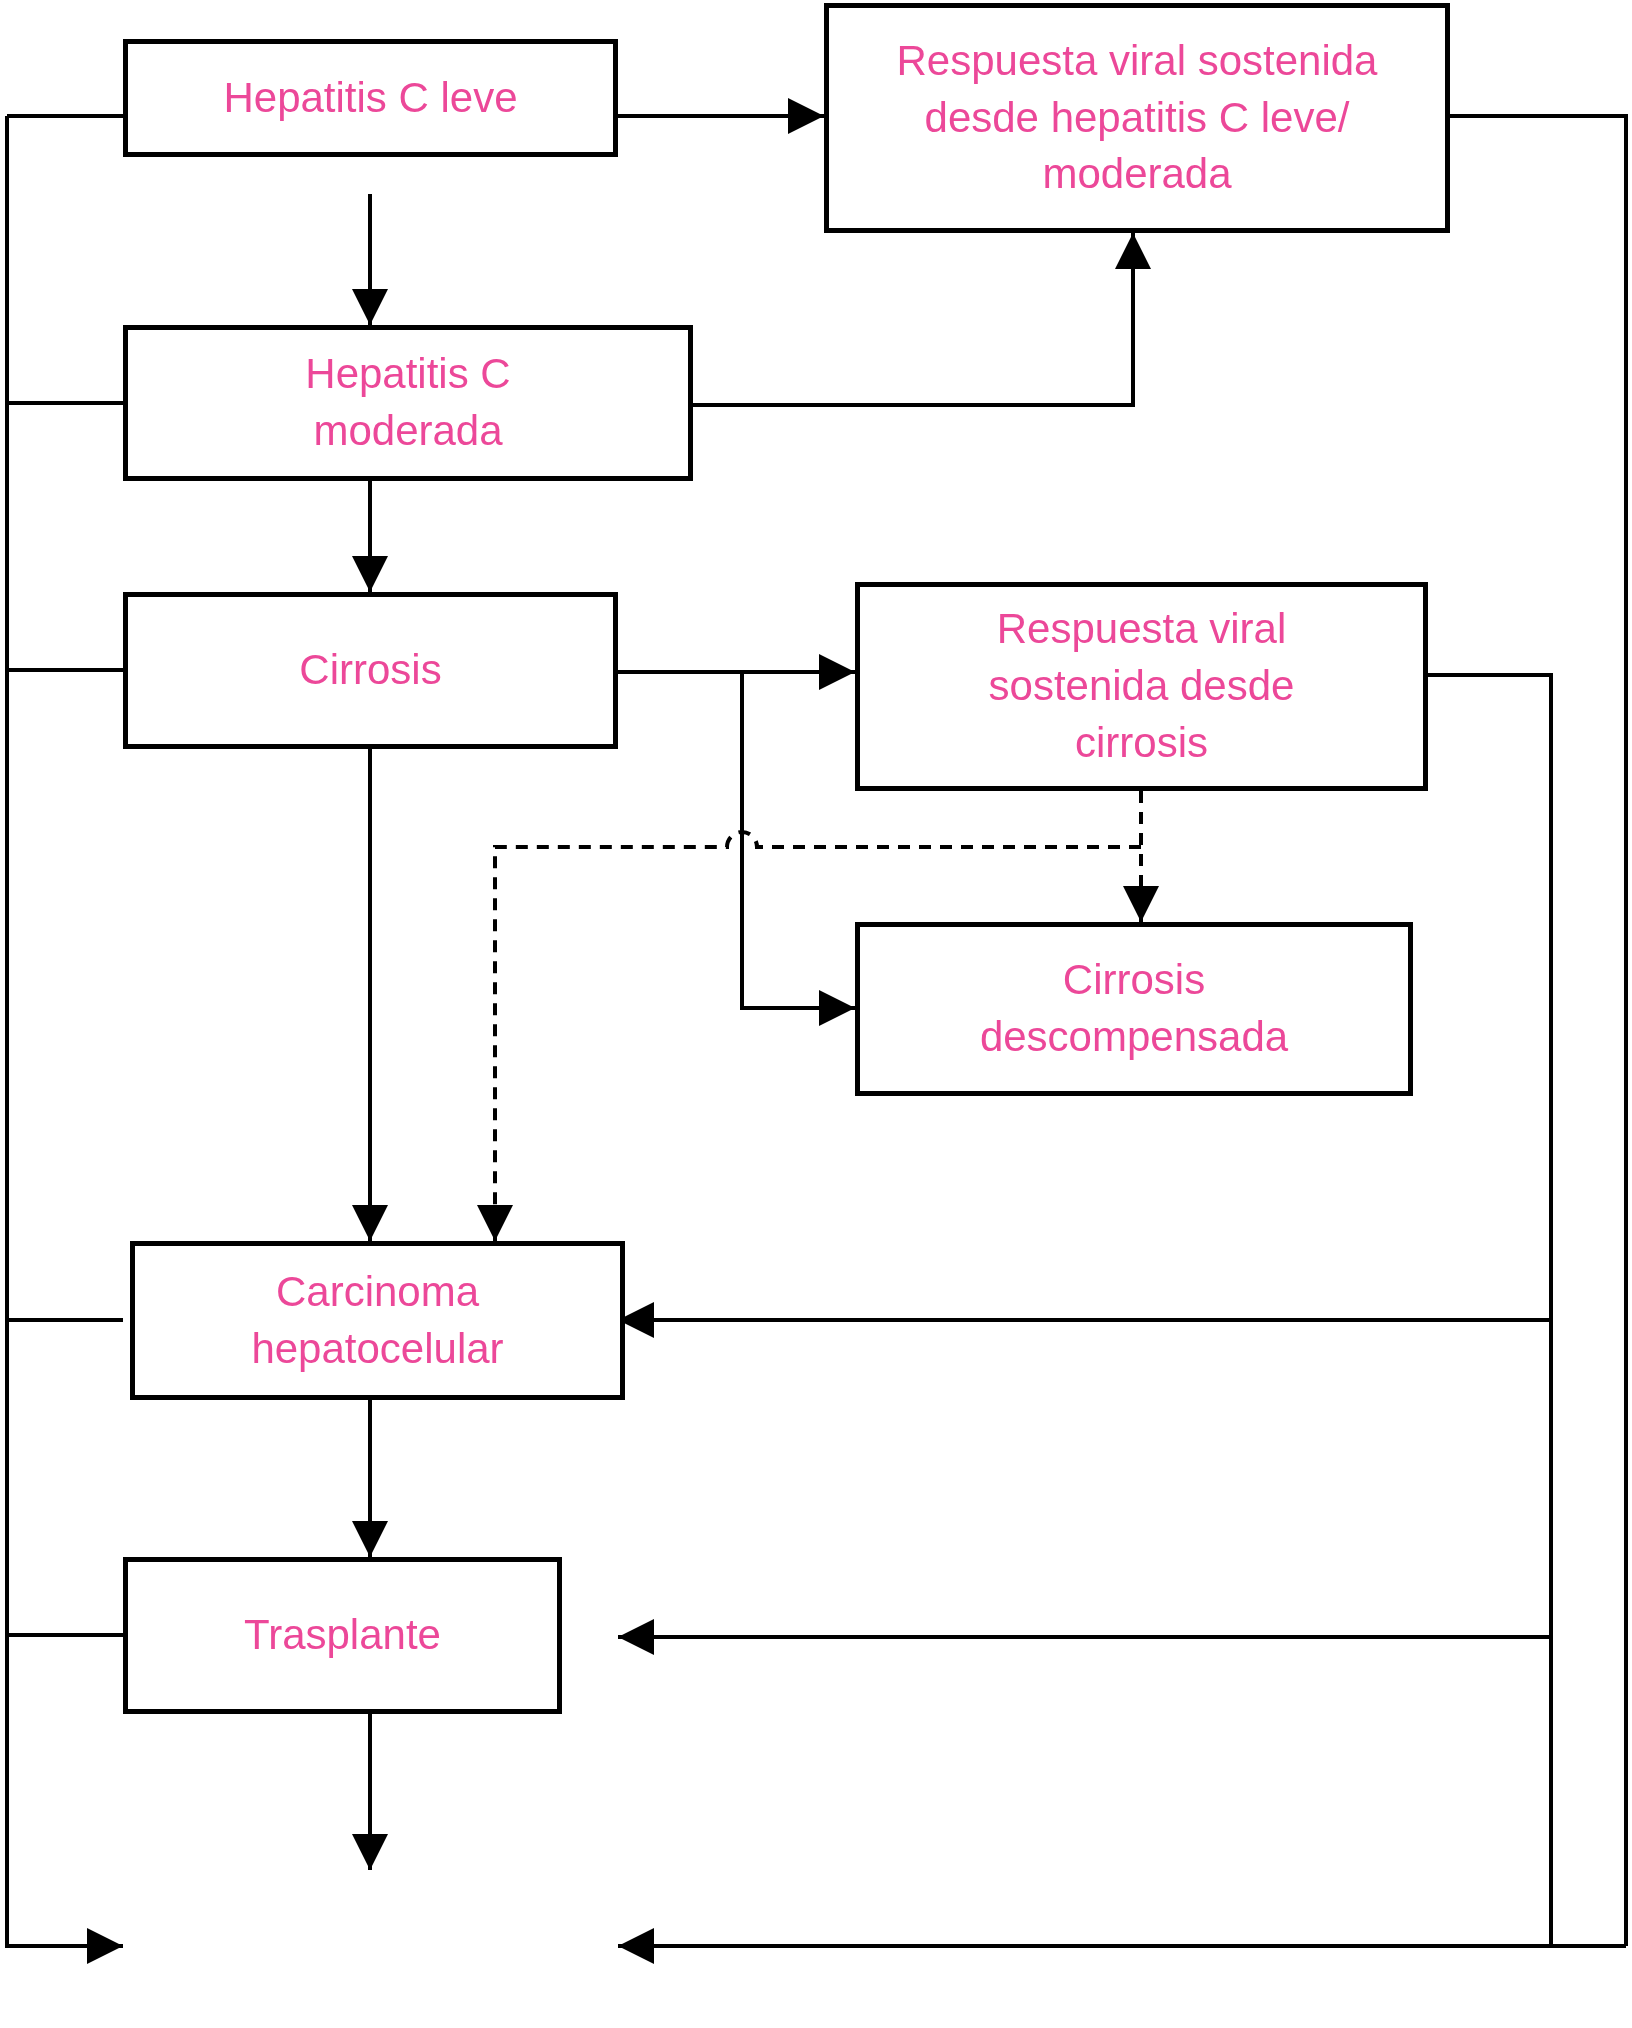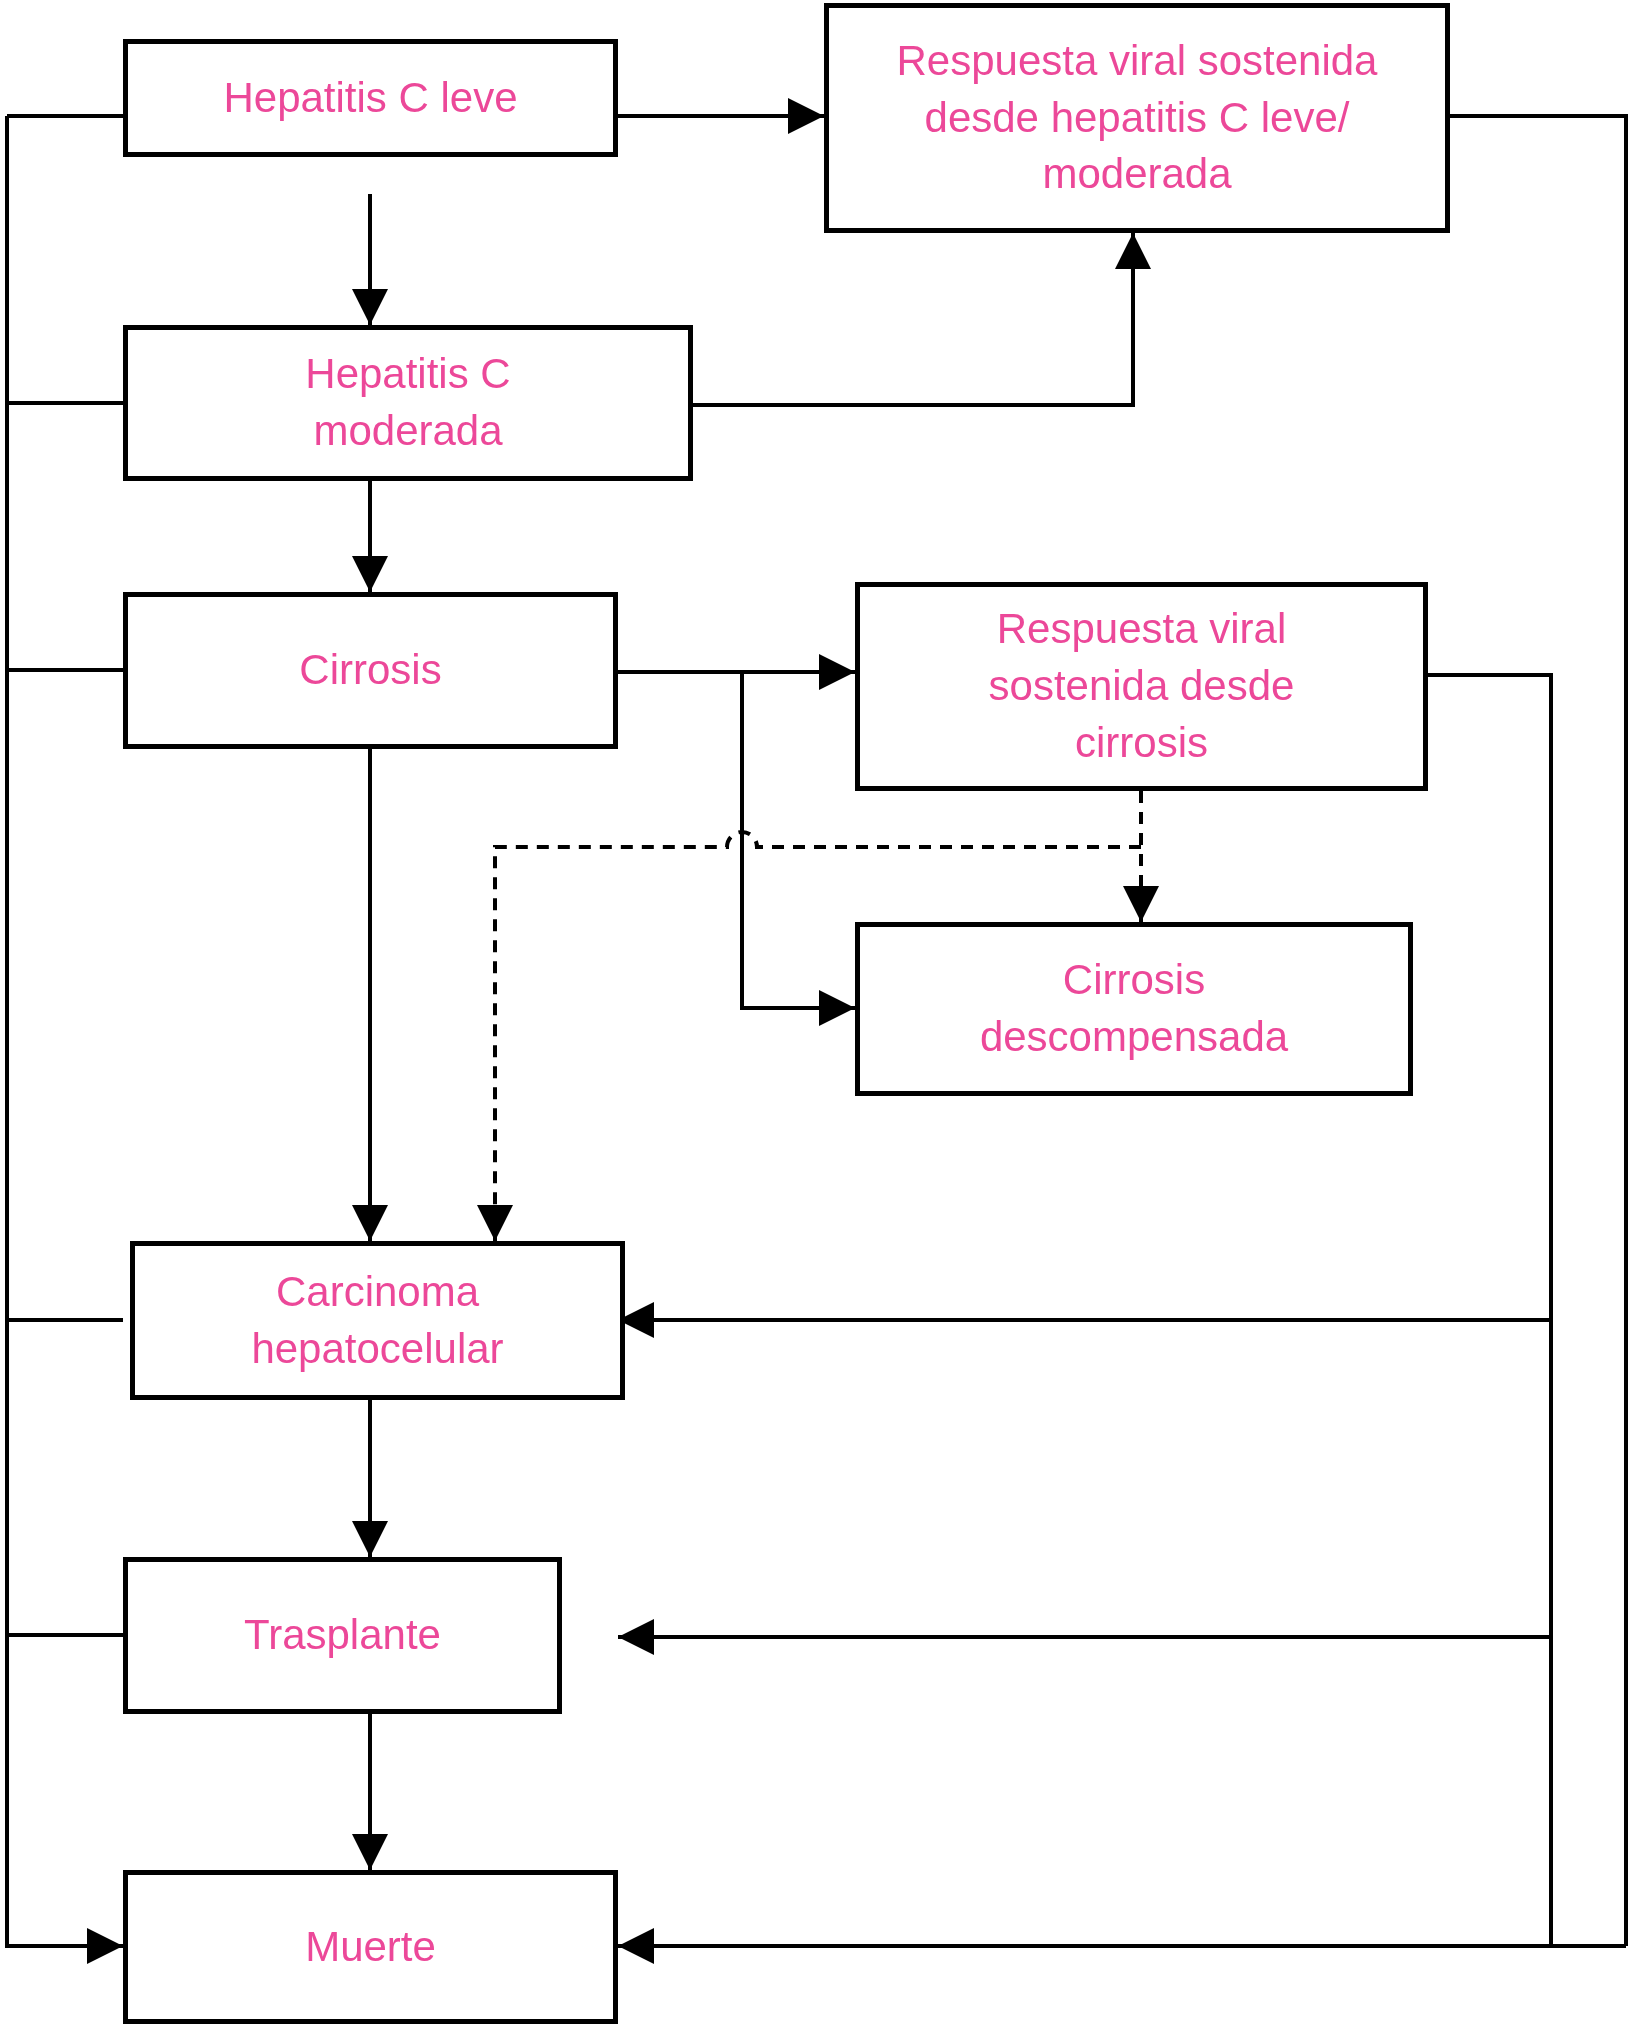--- a/index.html
+++ b/index.html
@@ -125,17 +125,14 @@
 
   <div class="node n-carcinoma">
     <span>Carcinoma
 hepatocelular</span>
   </div>
 
   <div class="node n-trasplante">
     <span>Trasplante</span>
   </div>
 
-  <div class="node n-muerte">
-    <span>Muerte</span>
-  </div>
 
 </div>
 
 </body></html>

